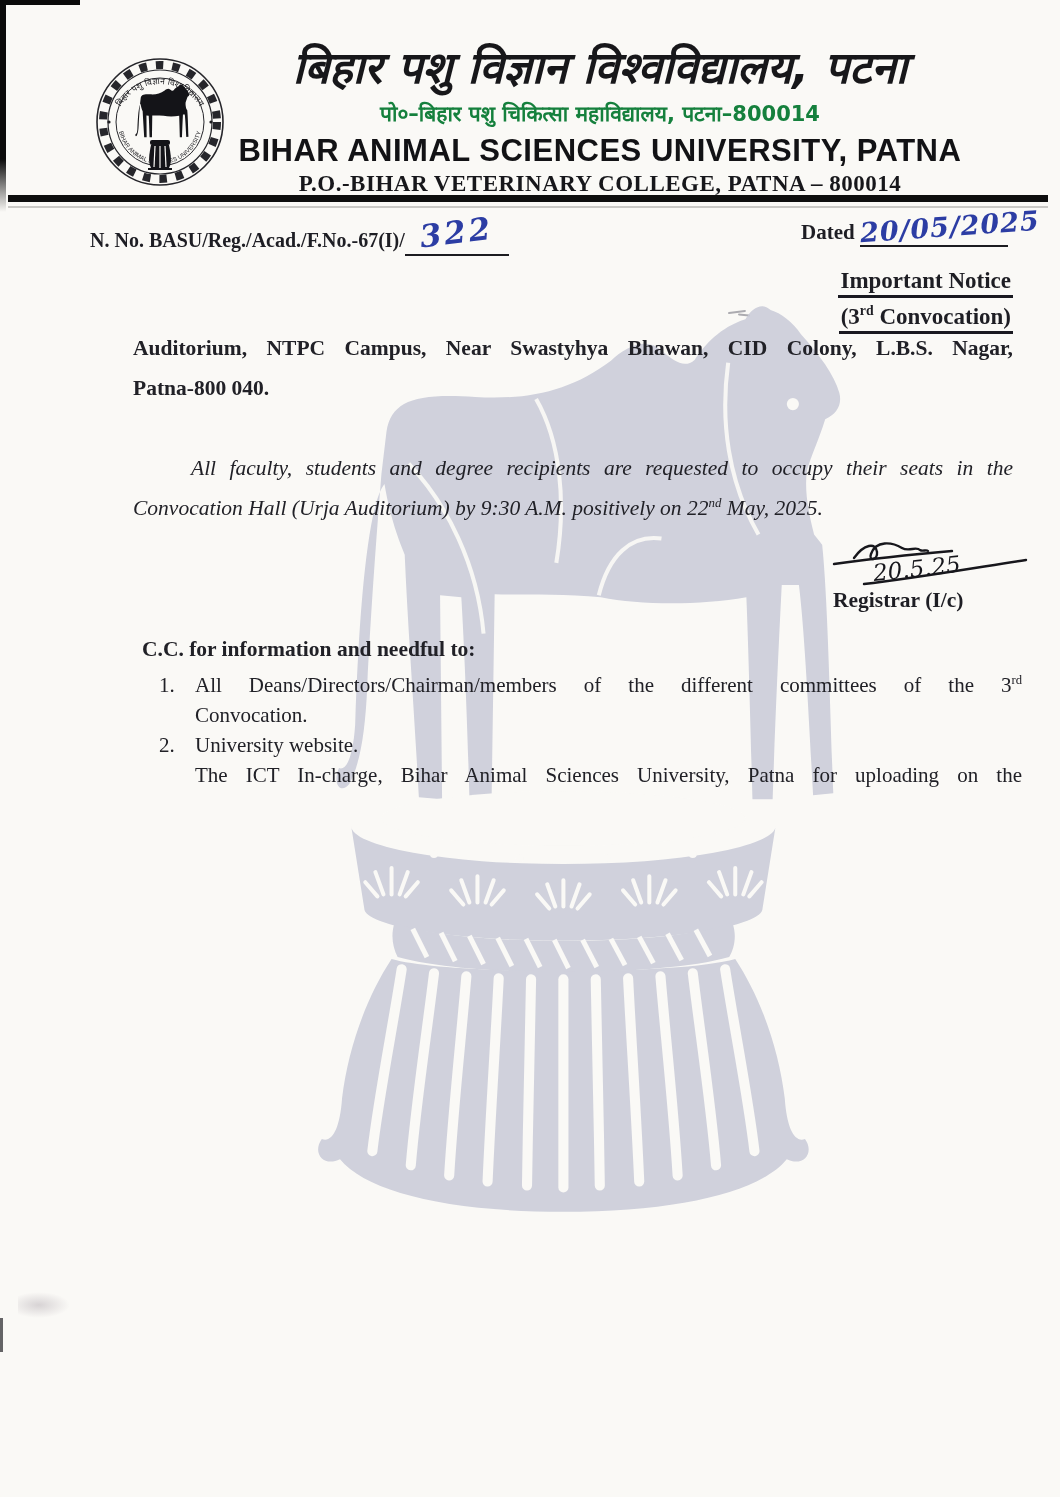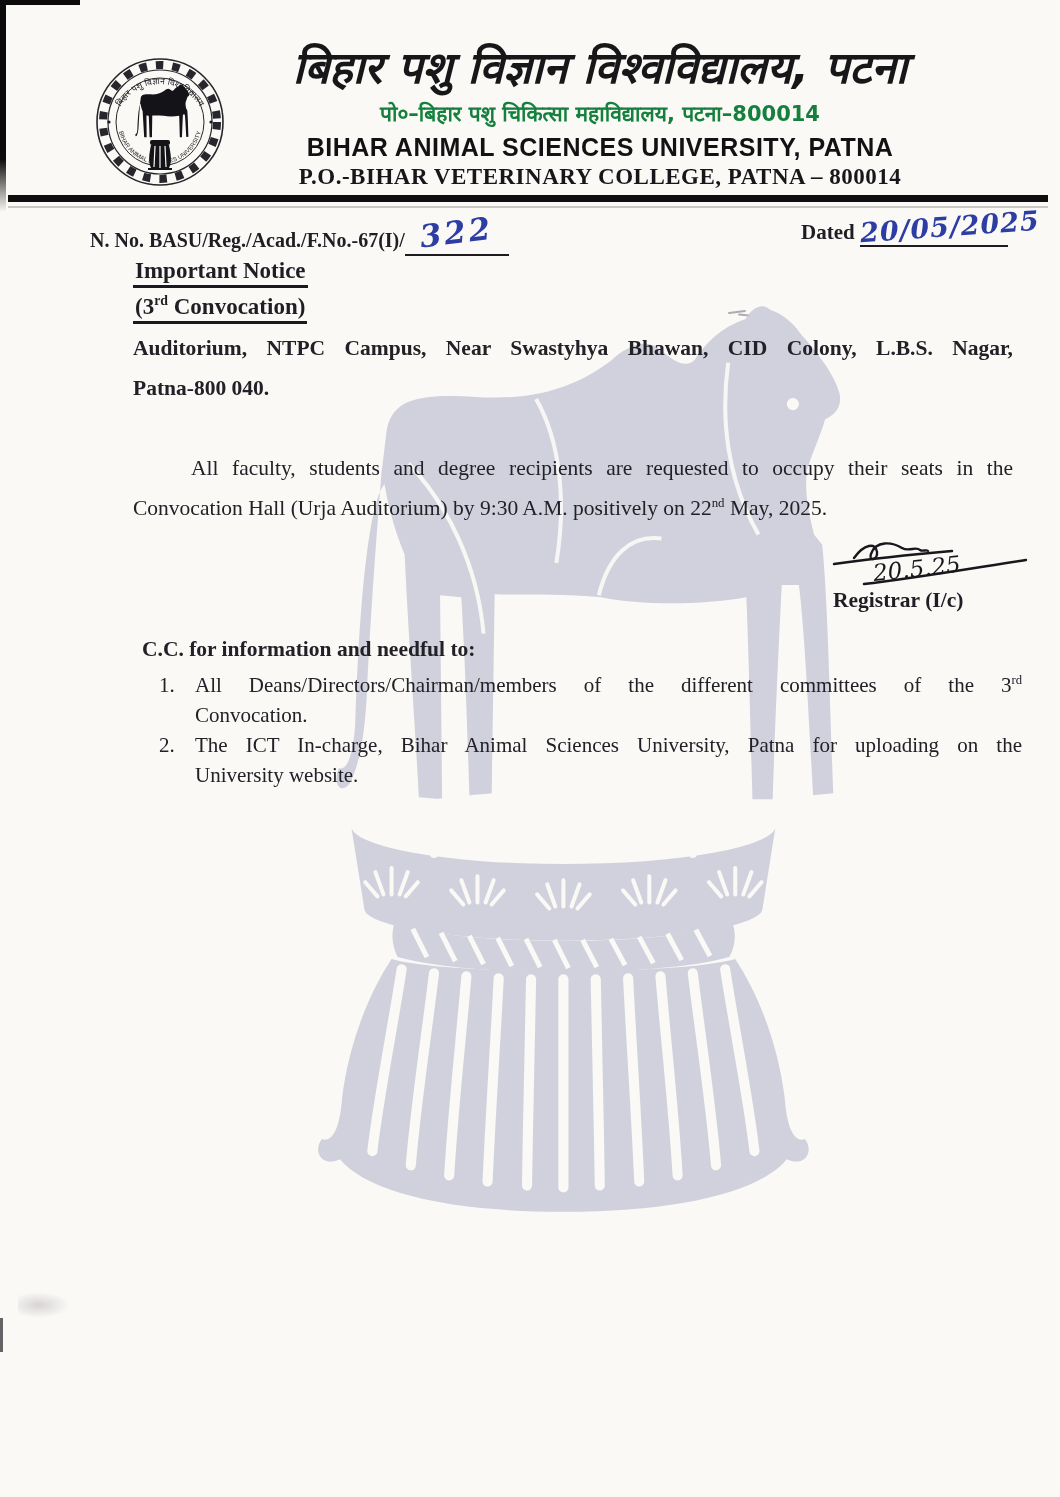--- a/index.html
+++ b/index.html
@@ -19,42 +19,42 @@
   .pen-mark i{position:absolute;display:block;height:2px;background:#6d6d78;border-radius:2px;}
   .pen-mark i:nth-child(1){left:2px;top:2px;width:18px;transform:rotate(-8deg);}
   .pen-mark i:nth-child(2){left:12px;top:5px;width:12px;transform:rotate(6deg);}
   
   .watermark{position:absolute;left:295px;top:300px;width:648px;height:930px;pointer-events:none;}
   
   .logo{position:absolute;left:94px;top:56px;width:132px;height:132px;}
   .head-text{position:absolute;left:150px;top:42px;width:900px;text-align:center;}
   .hindi-title{font-family:"DejaVu Sans",sans-serif;font-weight:bold;font-size:44px;line-height:1.18;white-space:nowrap;color:#17171a;font-style:italic;}
   .hindi-sub{font-family:"DejaVu Sans",sans-serif;font-weight:bold;font-size:21px;margin-top:5px;color:#15803d;}
-  .eng-title{font-family:"Liberation Sans","DejaVu Sans",sans-serif;font-weight:bold;font-size:25px;letter-spacing:.5px;margin-top:6px;color:#121215;}
+  .eng-title{font-family:"Liberation Sans","DejaVu Sans",sans-serif;font-weight:bold;font-size:31px;letter-spacing:.5px;margin-top:6px;color:#121215;}
   .eng-sub{font-weight:bold;font-size:23px;letter-spacing:.5px;margin-top:2px;color:#17171b;}
   .rule{position:absolute;left:8px;top:195px;width:1040px;height:7px;background:#0e0e0e;}
   .rule-echo{position:absolute;left:8px;top:206px;width:1040px;height:2px;background:#c9c8c5;}
   
   .ref-left{position:absolute;left:90px;top:218px;font-weight:bold;font-size:20px;white-space:nowrap;}
   .hand-slot{display:inline-block;border-bottom:2.5px solid #1c1c20;text-align:center;vertical-align:baseline;}
   .slot-no{width:104px;}
   .slot-date{width:148px;}
   .handwriting{font-family:"DejaVu Serif",serif;font-style:italic;color:#2c3da4;display:inline-block;}
   .hw-no{font-size:31px;letter-spacing:3px;transform:rotate(-7deg) translateY(-4px);}
   .hw-date{font-size:27px;letter-spacing:1px;transform:rotate(-4deg) translateY(-3px);}
   .ref-right{position:absolute;right:52px;top:214px;font-weight:bold;font-size:21px;white-space:nowrap;}
   
-  .title-block{position:absolute;left:133px;top:258px;width:880px;text-align:left;}
+  .title-block{position:absolute;left:133px;top:268px;width:880px;text-align:right;}
   .title-line{display:inline-block;font-weight:bold;font-size:23px;border-bottom:3px solid #191920;padding:0 2px 1px;}
   .title-line2{margin-top:6px;}
   sup{font-size:.6em;vertical-align:super;line-height:0;}
   
   .para{position:absolute;left:133px;width:880px;font-size:21.5px;line-height:40px;color:#212127;}
   .para1{top:328px;}
-  .para2{top:448px;}
+  .para2{top:448px;font-style:italic;}
   .jline{display:block;text-align:justify;text-align-last:justify;}
   .jline.last{text-align-last:left;}
   .indent{display:inline-block;width:58px;}
   b{font-weight:bold;}
   
   .sig-svg{position:absolute;left:830px;top:534px;width:200px;height:62px;}
   .sig-title{position:absolute;left:833px;top:588px;font-weight:bold;font-size:21.5px;white-space:nowrap;}
   
   .cc{position:absolute;left:142px;top:634px;width:880px;font-size:21px;line-height:30px;color:#212127;}
   .cc-head{font-weight:bold;font-size:21.5px;margin-bottom:6px;}
@@ -273,19 +273,19 @@
     <div class="cc-item">
       <span class="cc-num">1.</span>
       <span class="cc-body">
         <span class="jline"><span>All Deans/Directors/Chairman/members of the different committees of the 3</span><sup>rd</sup></span>
         <span class="jline last"><span>Convocation.</span></span>
       </span>
     </div>
     <div class="cc-item">
       <span class="cc-num">2.</span>
       <span class="cc-body">
+        <span class="jline last"><span>University website.</span></span>
         <span class="jline"><span>The ICT In-charge, Bihar Animal Sciences University, Patna for uploading on the</span></span>
-        <span class="jline last"><span>University website.</span></span>
       </span>
     </div>
   </div>
 
 </div>
 
 </body></html>

